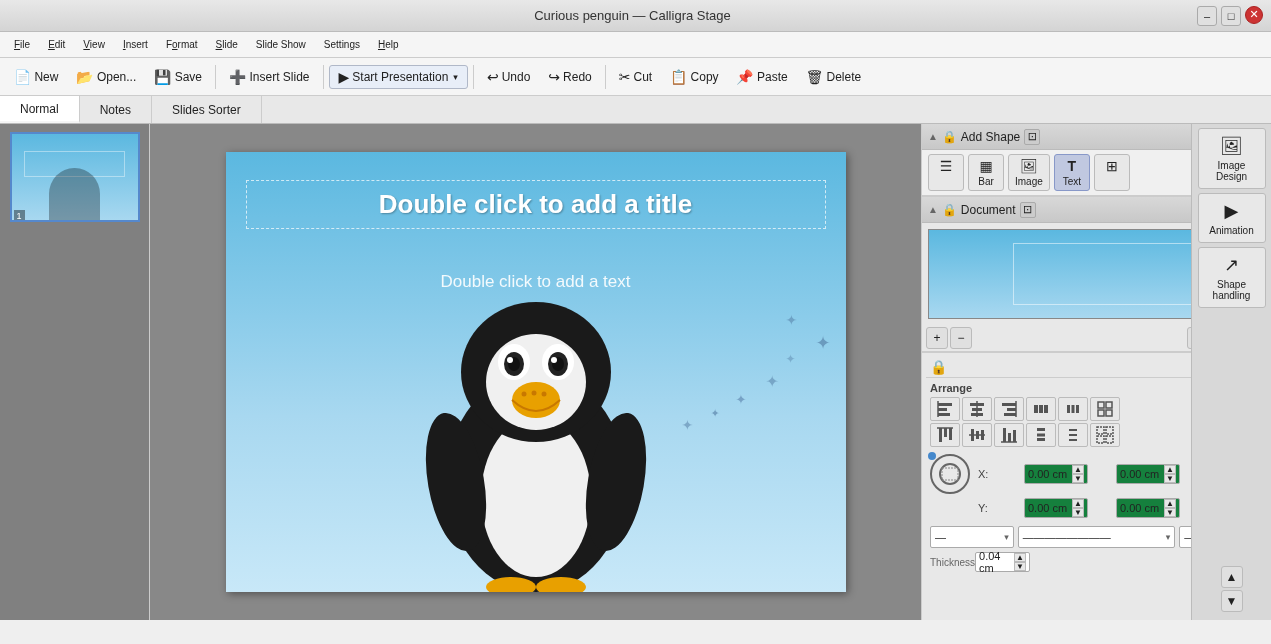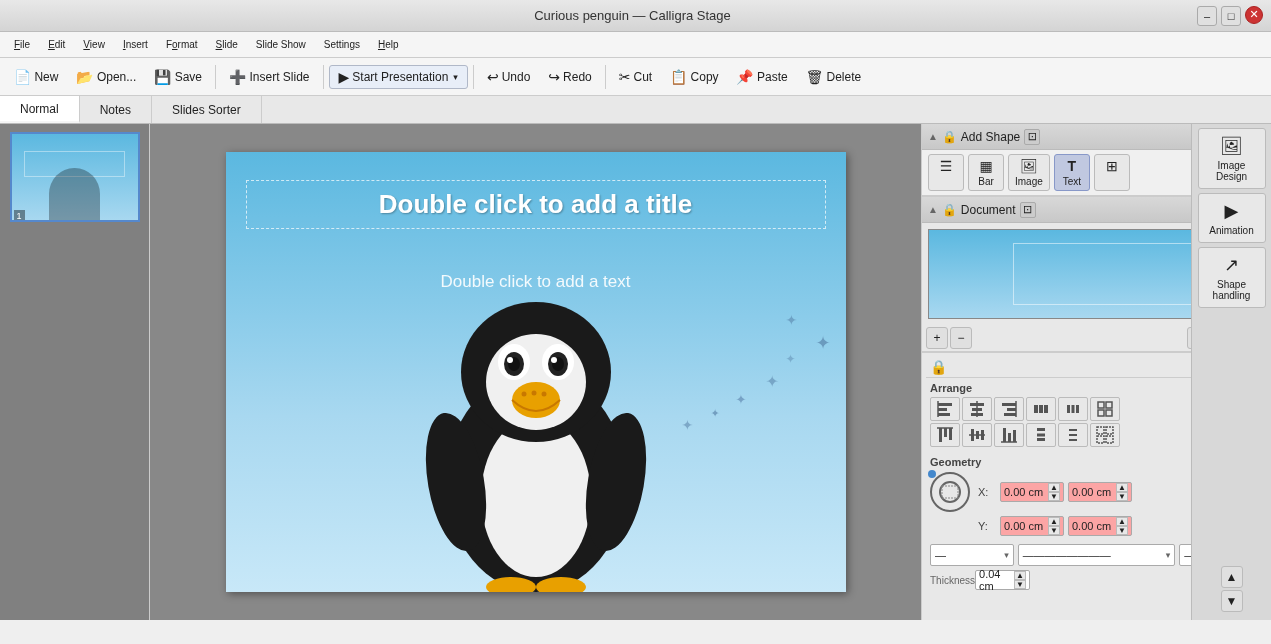--- a/index.html
+++ b/index.html
@@ -295,24 +295,24 @@
       border-radius: 50%;
       position: absolute;
       top: -4px;
       left: -4px;
     }
     .geom-label { font-size: 11px; color: #444; width: 18px; }
     .geom-input {
       width: 64px; height: 20px;
       border: 1px solid #aaa;
       border-radius: 2px;
-      background: #fca5a5;
+      background: #15803d;
       font-size: 11px;
       padding: 0 3px;
-      display: flex; align-items: center; justify-content: space-between;
+      display: flex; align-items: center; justify-content: space-between; margin-left: 24px;
     }
     .geom-spin { display: flex; flex-direction: column; }
     .geom-spin-btn { width: 12px; height: 9px; border: 1px solid #bbb; display: flex; align-items: center; justify-content: center; cursor: pointer; background: #e8e8e8; font-size: 8px; }
 
     
     .line-row {
       display: flex;
       align-items: center;
       gap: 4px;
       padding: 2px 4px;
@@ -741,21 +741,20 @@
                   <rect x="1" y="1" width="7" height="7" fill="none" stroke="#555" stroke-width="1.5" stroke-dasharray="2,1"></rect>
                   <rect x="10" y="1" width="7" height="7" fill="none" stroke="#555" stroke-width="1.5" stroke-dasharray="2,1"></rect>
                   <rect x="1" y="10" width="7" height="7" fill="none" stroke="#555" stroke-width="1.5" stroke-dasharray="2,1"></rect>
                   <rect x="10" y="10" width="7" height="7" fill="none" stroke="#555" stroke-width="1.5" stroke-dasharray="2,1"></rect>
                 </svg>
             </div>
           </div>
         </div>
 
         <div style="padding:4px 0;">
-          <div class="prop-section-title">Geometry</div>
           <div class="geometry-row">
 
             <div class="geom-icon">
               <div class="geom-icon-dot"></div>
               <svg width="28" height="28" viewBox="0 0 28 28">
                   <circle cx="14" cy="14" r="10" fill="none" stroke="#666" stroke-width="2"></circle>
                   <rect x="6" y="8" width="16" height="12" fill="none" stroke="#888" stroke-width="1" stroke-dasharray="2,1"></rect>
                 </svg>
             </div>
             <span class="geom-label">X:</span>

